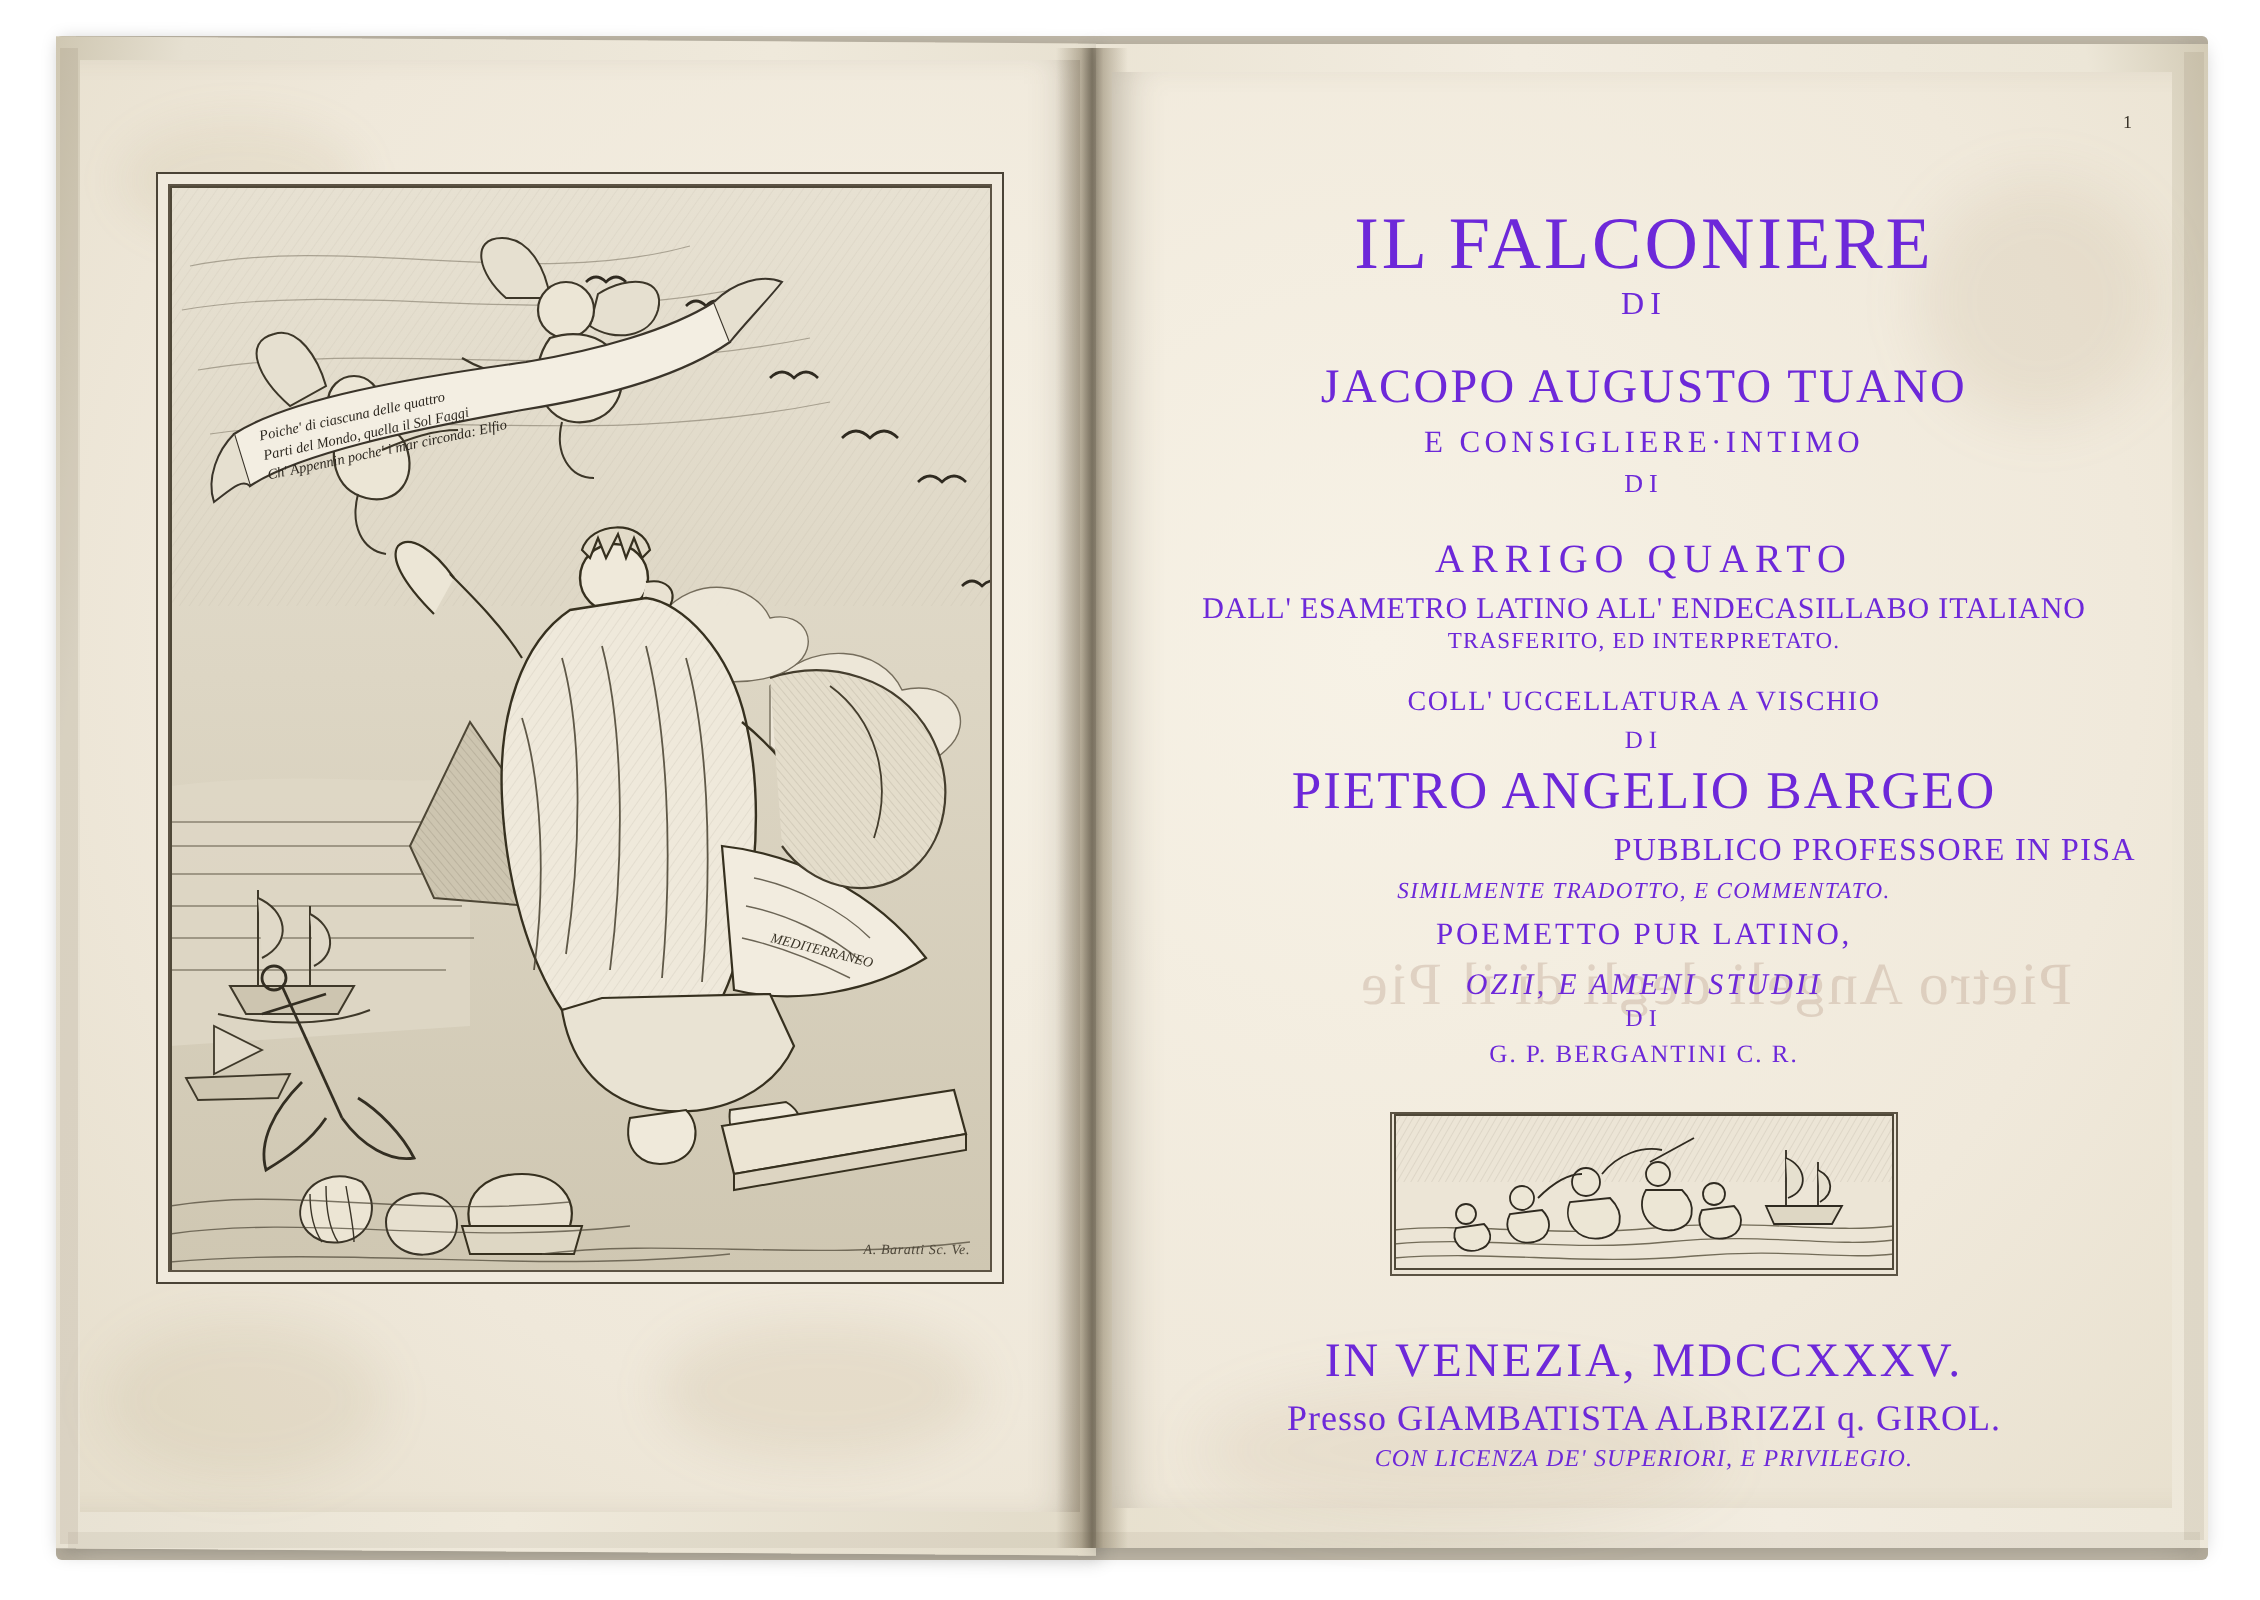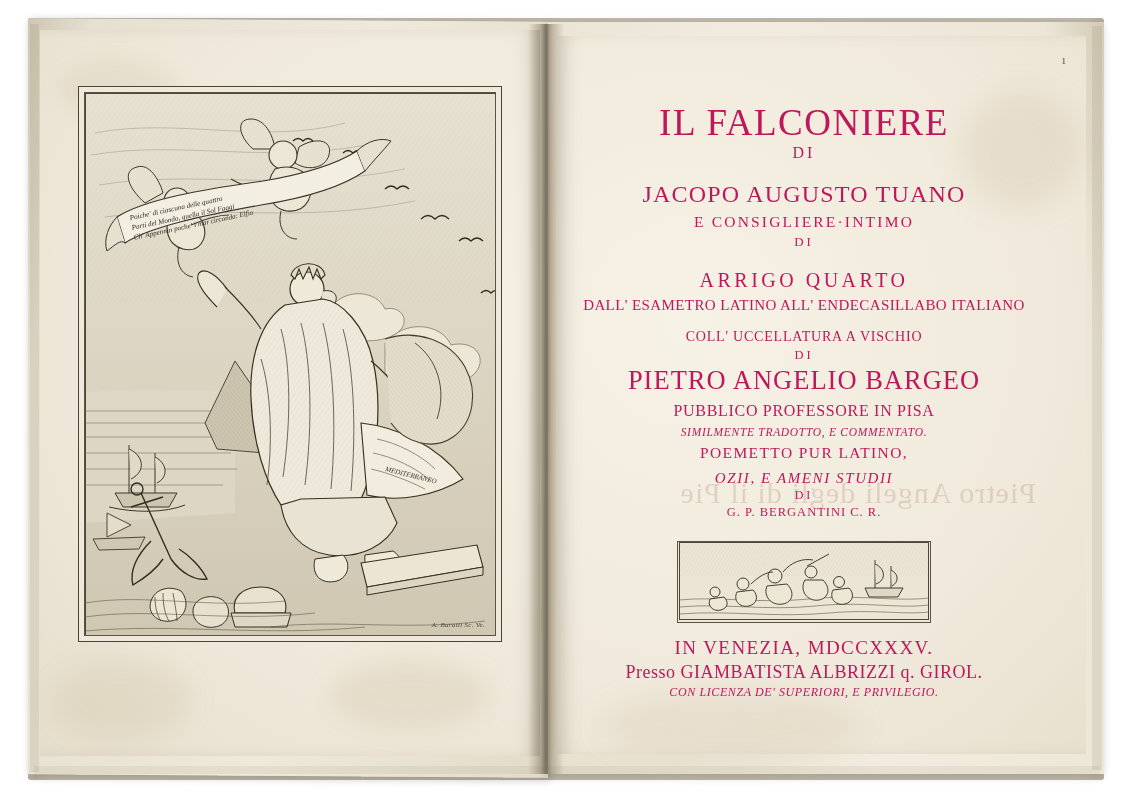--- a/index.html
+++ b/index.html
@@ -131,26 +131,26 @@
     bottom: 6px;
     font-size: 7px;
     font-style: italic;
     color: #4d4639;
     letter-spacing: 0.3px;
   }
 
   
   .titlepage {
     position: absolute;
-    left: 558px;
+    left: 576px;
     top: 60px;
     width: 492px;
     height: 676px;
     text-align: center;
-    color: #be185d;
+    color: #6d28d9;
   }
   .tp-line { line-height: 1.12; }
 
   .t-main {
     font-size: 37px;
     letter-spacing: 1.5px;
     margin-top: 42px;
     font-family: "Liberation Serif", serif;
   }
   .t-di1 { font-size: 16px; letter-spacing: 3px; margin-top: 1px; }
@@ -193,20 +193,21 @@
   .t-di3 { font-size: 12.5px; letter-spacing: 3px; margin-top: 3px; }
   .t-author2 {
     font-size: 26.5px;
     letter-spacing: 1px;
     margin-top: 4px;
   }
   .t-prof {
     font-size: 16px;
     letter-spacing: 0.7px;
     margin-top: 6px;
+    text-align: right;
   }
   .t-poem {
     font-size: 15.5px;
     letter-spacing: 1.4px;
     margin-top: 6px;
   }
   .t-simil {
     font-size: 11.5px;
     font-style: italic;
     letter-spacing: 0.7px;
@@ -228,23 +229,23 @@
   .vignette-wrap {
     margin: 22px auto 0;
     width: 252px;
     height: 80px;
     border: 1px solid #5b5343;
     background: #ece5d6;
     overflow: hidden;
   }
 
   .t-venezia {
-    font-size: 19px;
+    font-size: 24px;
     letter-spacing: 1.4px;
-    margin-top: 14px;
+    margin-top: 30px;
   }
   .t-presso {
     font-size: 18px;
     letter-spacing: 0.5px;
     margin-top: 4px;
   }
   .t-licenza {
     font-size: 12px;
     font-style: italic;
     letter-spacing: 0.6px;
@@ -488,20 +489,21 @@
   <div class="folio">1</div>
 
   <div class="titlepage">
     <div class="tp-line t-main">IL FALCONIERE</div>
     <div class="tp-line t-di1">DI</div>
     <div class="tp-line t-author">JACOPO AUGUSTO TUANO</div>
     <div class="tp-line t-role2">E CONSIGLIERE·INTIMO</div>
     <div class="tp-line t-di2">DI</div>
     <div class="tp-line t-arrigo">ARRIGO QUARTO</div>
     <div class="tp-line t-small1">DALL' ESAMETRO LATINO ALL' ENDECASILLABO ITALIANO</div>
+    <div class="tp-line t-small2">TRASFERITO, ED INTERPRETATO.</div>
     <div class="tp-line t-uccell">COLL' UCCELLATURA A VISCHIO</div>
     <div class="tp-line t-di3">DI</div>
     <div class="tp-line t-author2">PIETRO ANGELIO BARGEO</div>
     <div class="tp-line t-prof">PUBBLICO PROFESSORE IN PISA</div>
     <div class="tp-line t-simil">SIMILMENTE TRADOTTO, E COMMENTATO.</div>
     <div class="tp-line t-poem">POEMETTO PUR LATINO,</div>
     <div class="tp-line t-ozii">OZII, E AMENI STUDII</div>
     <div class="tp-line t-di4">DI</div>
     <div class="tp-line t-editor">G. P. BERGANTINI C. R.</div>
 

